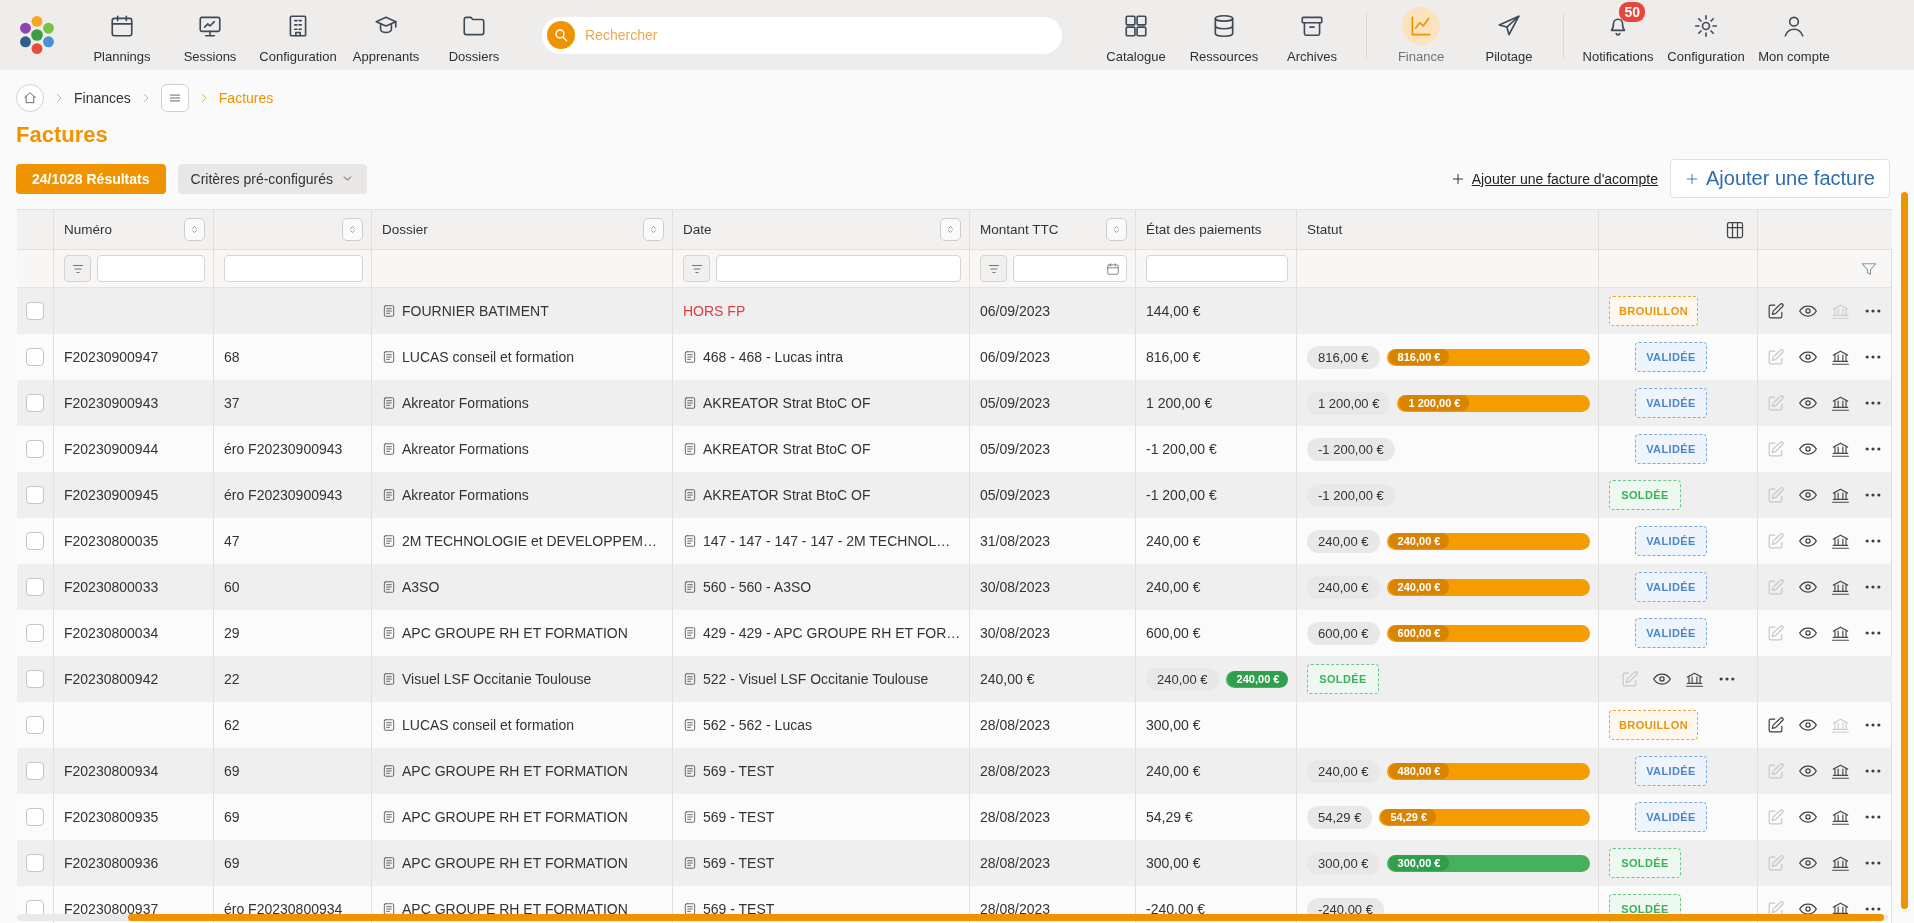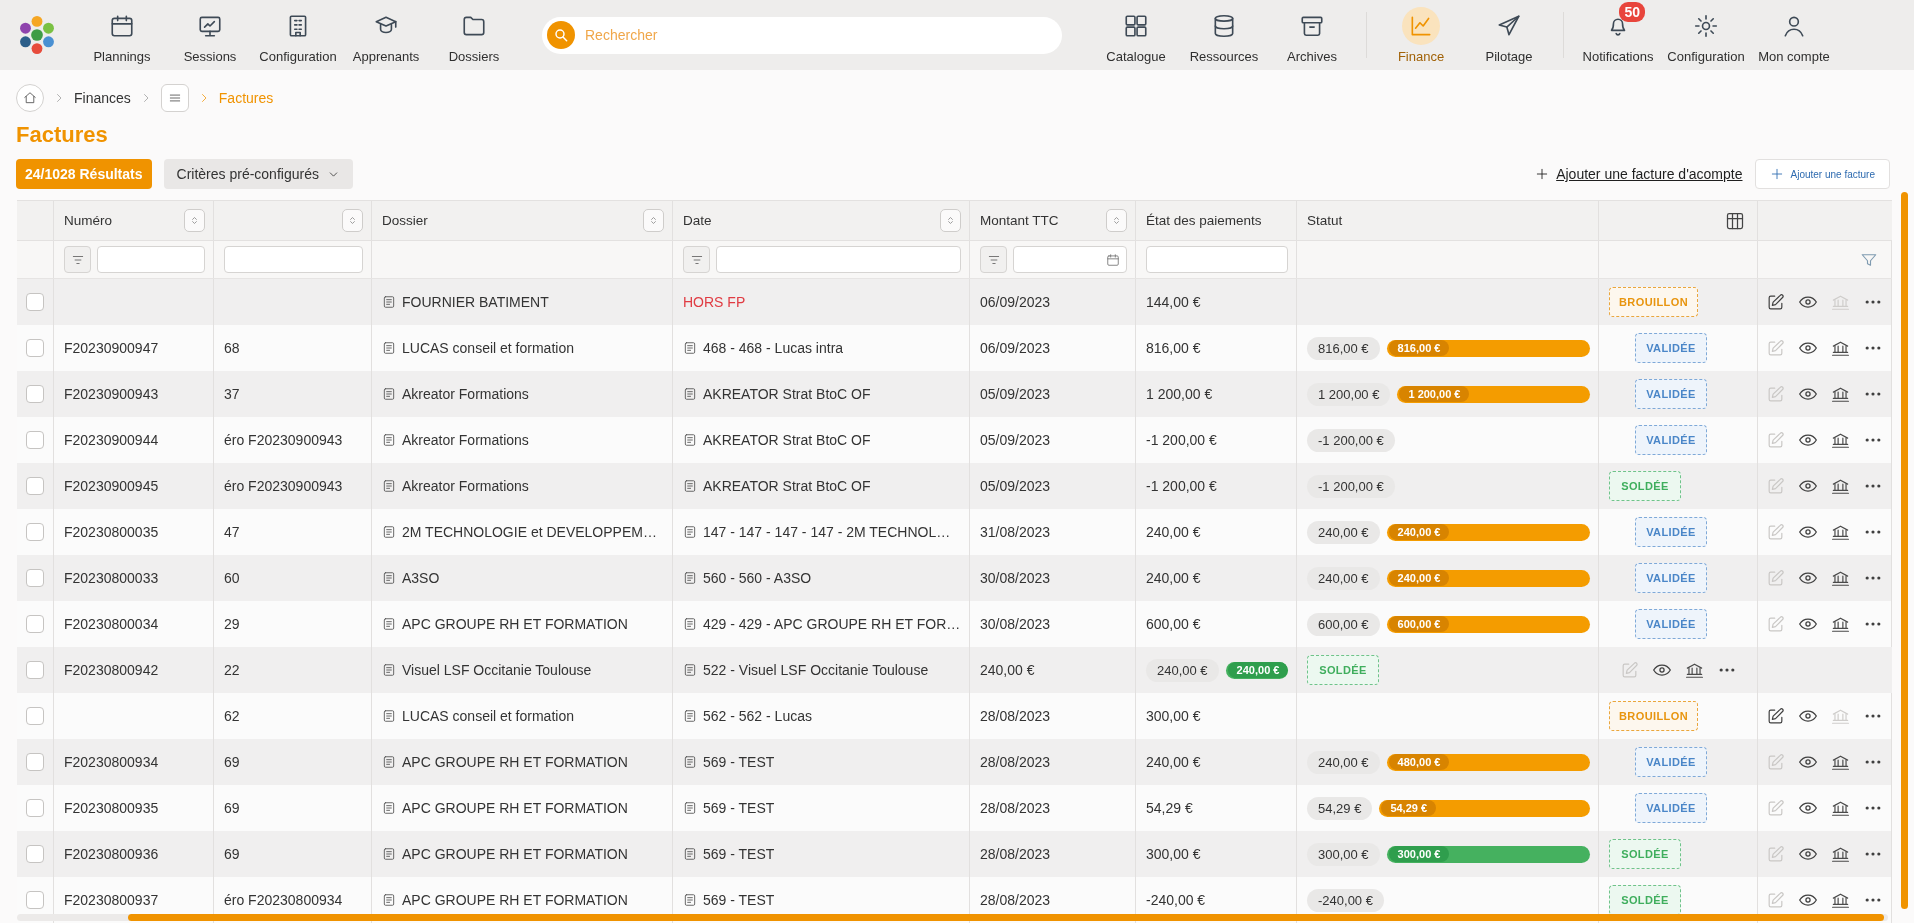--- a/index.html
+++ b/index.html
@@ -14,45 +14,45 @@
   
   .topnav { height:70px; background:#eeedec; display:flex; align-items:center; padding:0 14px; }
   .logo { width:46px; height:46px; margin-right:18px; flex:none; }
   .nav-group { display:flex; align-items:center; }
   .nav-sep { width:1px; height:46px; background:#dddbd9; margin:0 10px; }
   .nav-item { width:88px; display:flex; flex-direction:column; align-items:center; gap:4px; color:#3e4a56; cursor:pointer; }
   .nav-item .lbl { font-size:13px; color:#2f2f2f; white-space:nowrap; }
   .ico-wrap { width:38px; height:38px; display:flex; align-items:center; justify-content:center; border-radius:50%; position:relative; }
   .nav-item.active .ico-wrap { background:#fae3bd; }
   .nav-item.active { color:#f09300; }
-  .nav-item.active .lbl { color:#a16207; }
+  .nav-item.active .lbl { color:#737373; }
   .notif-badge { position:absolute; top:-5px; right:-8px; background:#e8453c; color:#fff; font-size:14px; font-weight:bold; border-radius:9px; padding:2px 5px; min-width:19px; text-align:center; }
   .searchbar { flex:1; max-width:520px; height:37px; background:#fff; border-radius:20px; display:flex; align-items:center; padding:4px 6px 4px 5px; margin:0 30px 0 24px; }
   .search-circle { width:28px; height:28px; border-radius:50%; background:#f09300; color:#fff; display:flex; align-items:center; justify-content:center; flex:none; }
   .searchbar input { border:none; outline:none; flex:1; font-size:14px; padding:0 10px; font-family:inherit; background:transparent; color:#444; }
   .searchbar input::placeholder { color:#f0a74a; }
 
   
   .breadcrumb { display:flex; align-items:center; gap:9px; padding:14px 0 0 16px; }
   .round-btn { width:28px; height:28px; border-radius:50%; background:#fff; border:1px solid #d4d2d0; display:flex; align-items:center; justify-content:center; color:#555; cursor:pointer; }
   .square-btn { width:28px; height:28px; border-radius:6px; background:#fff; border:1px solid #d4d2d0; display:flex; align-items:center; justify-content:center; color:#555; cursor:pointer; }
   .crumb { font-size:14px; color:#333; }
   .crumb-sep { color:#999; }
   .crumb-sep.orange { color:#f09300; }
   .crumb.current { color:#f09300; }
 
   
   .page-title { padding:10px 0 0 16px; font-size:22px; font-weight:bold; color:#f09300; }
   .toolbar { display:flex; align-items:center; gap:12px; padding:11px 24px 11px 16px; }
-  .results-badge { background:#f09300; color:#fff; font-weight:bold; font-size:14px; border-radius:4px; padding:7px 9px; }
+  .results-badge { background:#f09300; color:#fff; font-weight:bold; font-size:14px; border-radius:4px; padding:7px 16px; }
   .criteria-btn { background:#e9e7e6; border:none; border-radius:4px; padding:7px 13px; font-size:14px; color:#333; display:flex; align-items:center; gap:8px; cursor:pointer; font-family:inherit; }
   .toolbar .spacer { flex:1; }
   .link-acompte { display:flex; align-items:center; gap:7px; color:#1f1f1f; font-size:14px; cursor:pointer; }
   .link-acompte .txt { text-decoration:underline; }
-  .btn-add { display:flex; align-items:center; gap:7px; background:#fff; border:1px solid #e2e0df; border-radius:4px; padding:7px 14px; color:#2e6bb0; font-size:10px; cursor:pointer; font-family:inherit; }
+  .btn-add { display:flex; align-items:center; gap:7px; background:#fff; border:1px solid #e2e0df; border-radius:4px; padding:7px 14px; color:#2e6bb0; font-size:20px; cursor:pointer; font-family:inherit; }
 
   
   .table-wrap { margin-left:17px; width:1875px; }
   .trow, .hrow, .frow { display:grid; grid-template-columns:37px 160px 158px 301px 297px 166px 161px 302px 159px 134px; }
   .hrow { height:41px; background:#f2f1f0; border-top:1px solid #e3e1e0; border-bottom:1px solid #e3e1e0; }
   .frow { height:38px; background:#f8f7f6; border-bottom:1px solid #e6e4e3; }
   .trow { height:46px; }
   .trow:nth-child(odd) { background:#f0efef; }
   .trow:nth-child(even) { background:#fbfbfb; }
   .cell { display:flex; align-items:center; padding:0 8px 0 10px; border-right:1px solid #e2e0df; overflow:hidden; white-space:nowrap; font-size:14px; color:#333; }

